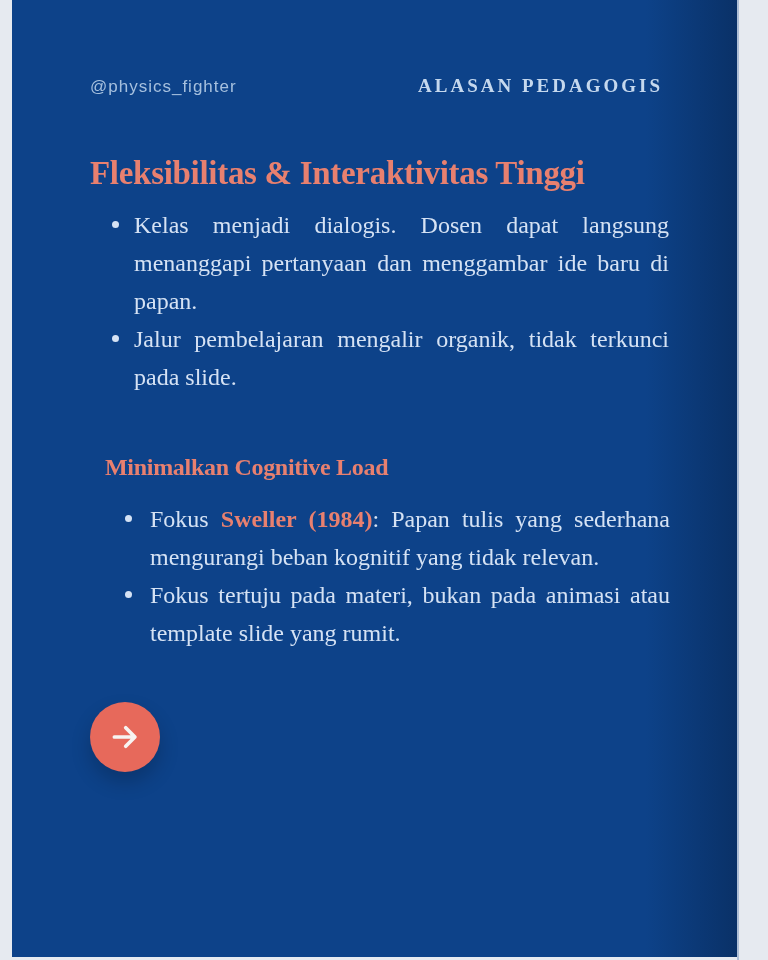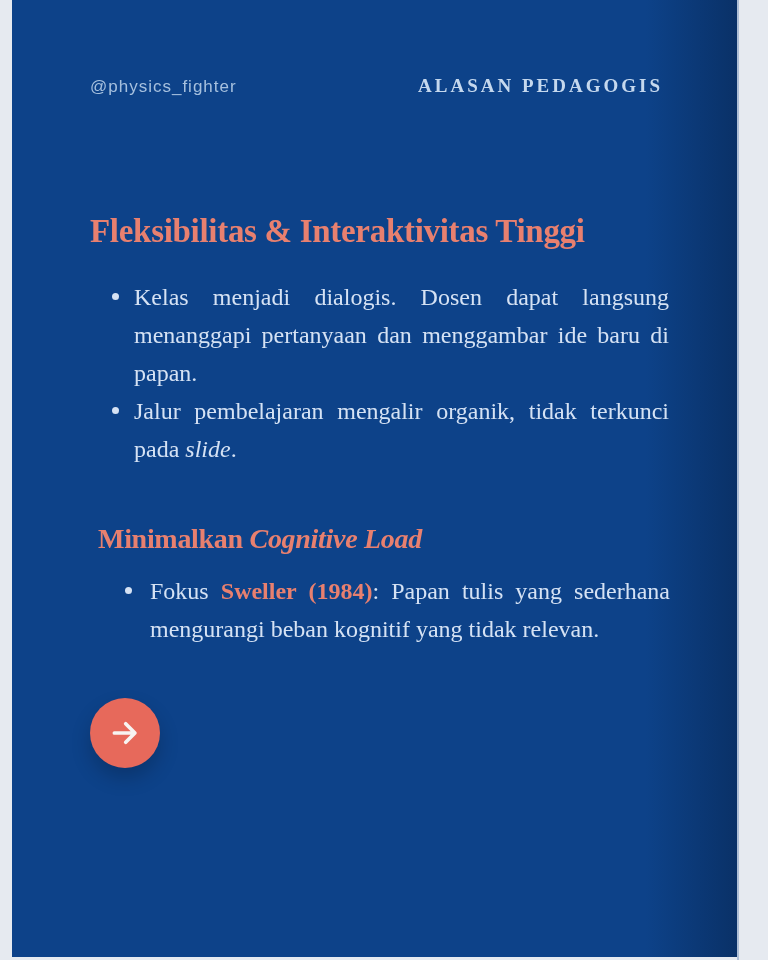--- a/index.html
+++ b/index.html
@@ -37,34 +37,34 @@
   .page-label{
     font-family:"Liberation Serif",serif;font-weight:700;
     font-size:19px;letter-spacing:3px;color:var(--label-text);
     margin-right:6px;
   }
   .section-heading{
     font-family:"Liberation Serif",serif;font-weight:700;
     font-size:33px;line-height:38px;letter-spacing:-0.3px;
     color:var(--accent);
   }
-  .h1{margin-top:116px;}
-  .h2{margin-top:52px;margin-left:8px;font-size:28px;}
+  .h1{margin-top:58px;}
+  .h2{margin-top:52px;margin-left:15px;font-size:24px;}
   ul.bullets{list-style:none;}
-  .list-1{margin:28px 0 0 22px;width:557px;}
+  .list-1{margin:14px 0 0 22px;width:557px;}
   .list-2{margin:14px 0 0 35px;width:545px;}
   .bullets li{display:flex;align-items:flex-start;}
   .dot-col{flex:0 0 22px;padding-top:15px;}
   .list-2 .dot-col{flex:0 0 25px;}
   .dot{display:block;width:7px;height:7px;border-radius:50%;background:var(--body-text);}
   .li-text{
     flex:1;text-align:justify;
     font-size:24px;line-height:38px;color:var(--body-text);
   }
-  .seg-italic{font-style:italic;}
+  .seg-italic{}
   .seg-accent-bold{color:var(--accent);font-weight:700;}
   .next-btn{
     display:flex;align-items:center;justify-content:center;
     width:70px;height:70px;border-radius:50%;border:none;cursor:pointer;
     background:var(--button-bg);
     margin-top:50px;
     box-shadow:0 10px 20px rgba(0,0,0,0.20);
   }
   .next-btn svg{display:block;}
 </style>
@@ -98,20 +98,26 @@
 
     <h2 class="section-heading h2"><span>Minimalkan </span><span class="seg-italic">Cognitive Load</span></h2>
 
     <ul class="bullets list-2">
       <li>
         <span class="dot-col">
             <span class="dot"></span>
           </span>
         <span class="li-text"><span>Fokus </span><span class="seg-accent-bold">Sweller (1984)</span><span>: Papan tulis yang sederhana mengurangi beban kognitif yang tidak relevan.</span></span>
       </li>
+      <li>
+        <span class="dot-col">
+            <span class="dot"></span>
+          </span>
+        <span class="li-text"><span>Fokus tertuju pada materi, bukan pada animasi atau template </span><span class="seg-italic">slide</span><span> yang rumit.</span></span>
+      </li>
     </ul>
 
     <button class="next-btn">
       <span>
         <svg width="34" height="34" viewBox="0 0 24 24" fill="none">
           <path d="M4.5 12h14M12.5 5.5L19 12l-6.5 6.5" stroke="#f7f4f2" stroke-width="2.6" stroke-linecap="round" stroke-linejoin="round"></path>
         </svg>
       </span>
     </button>
 

